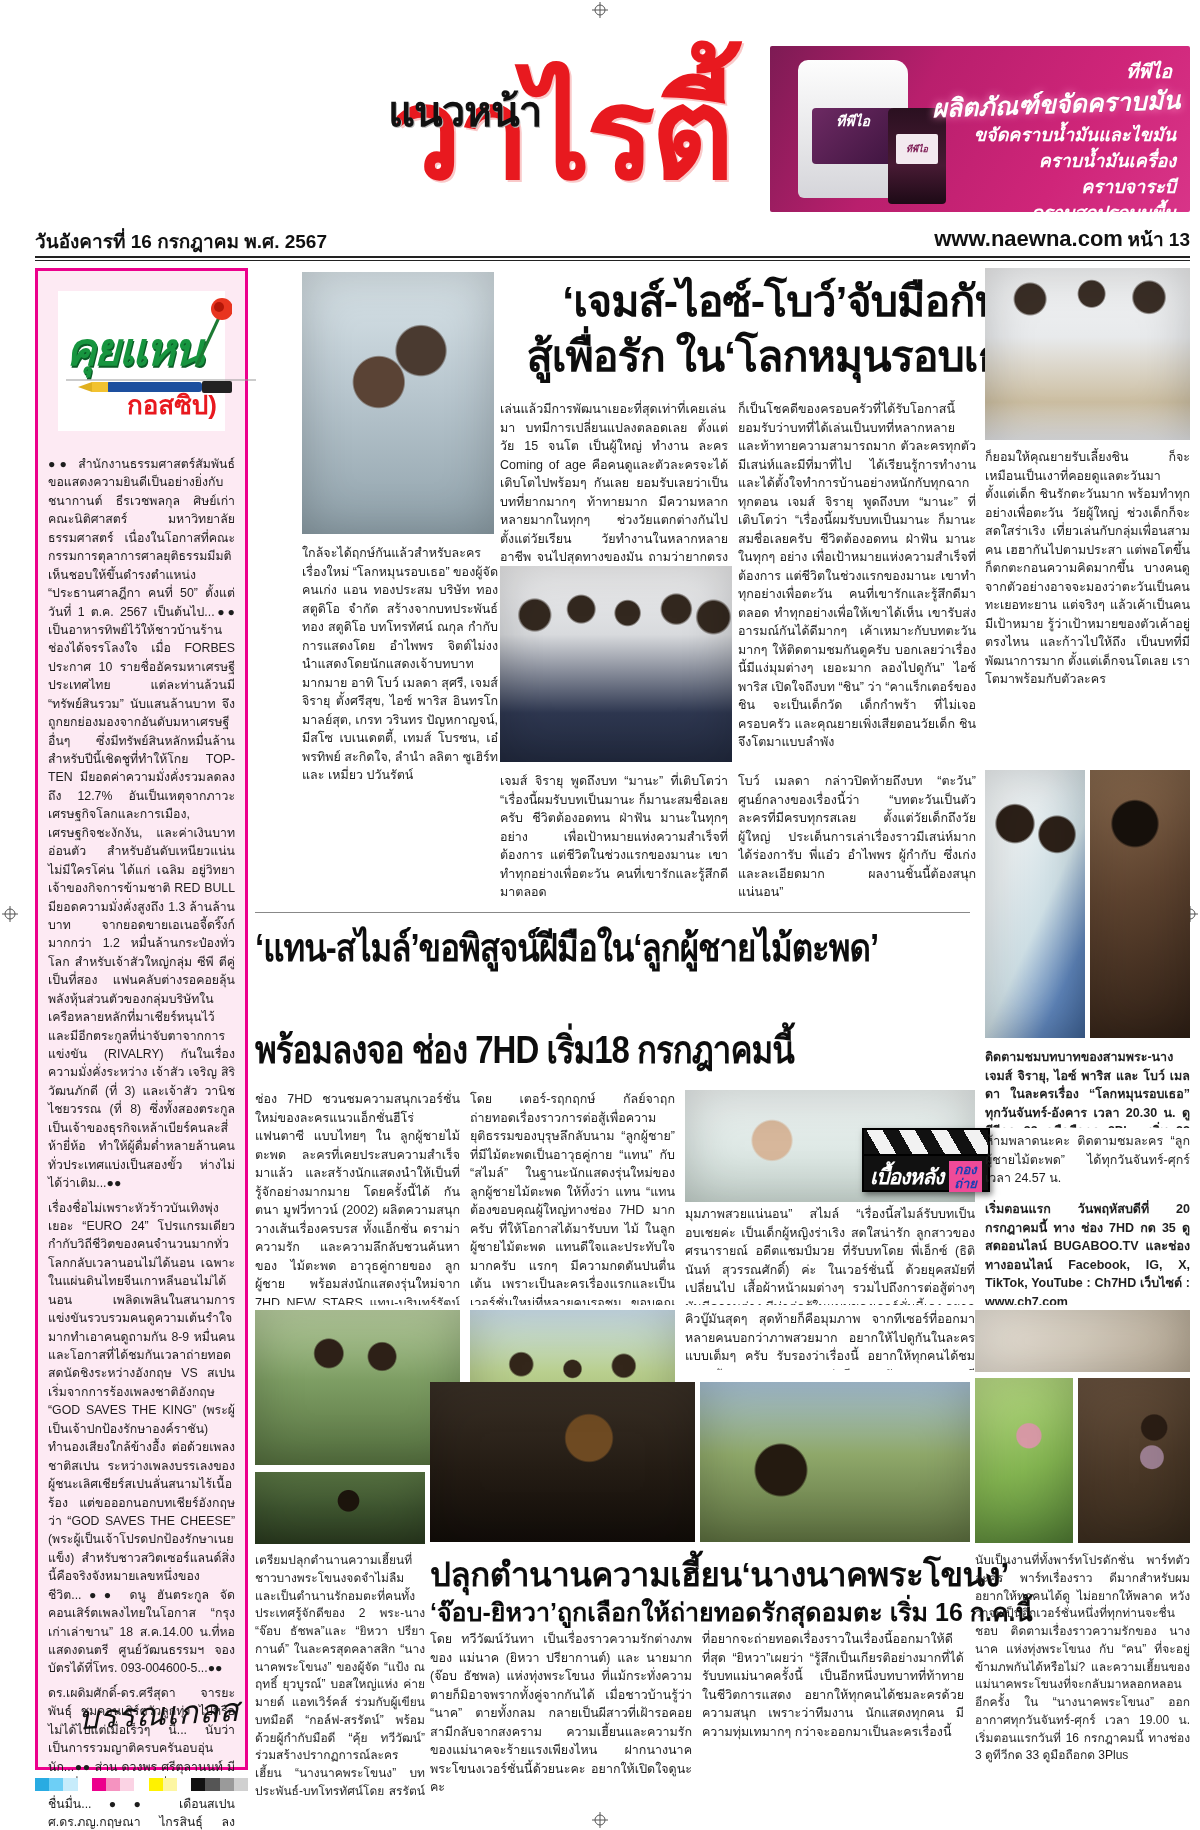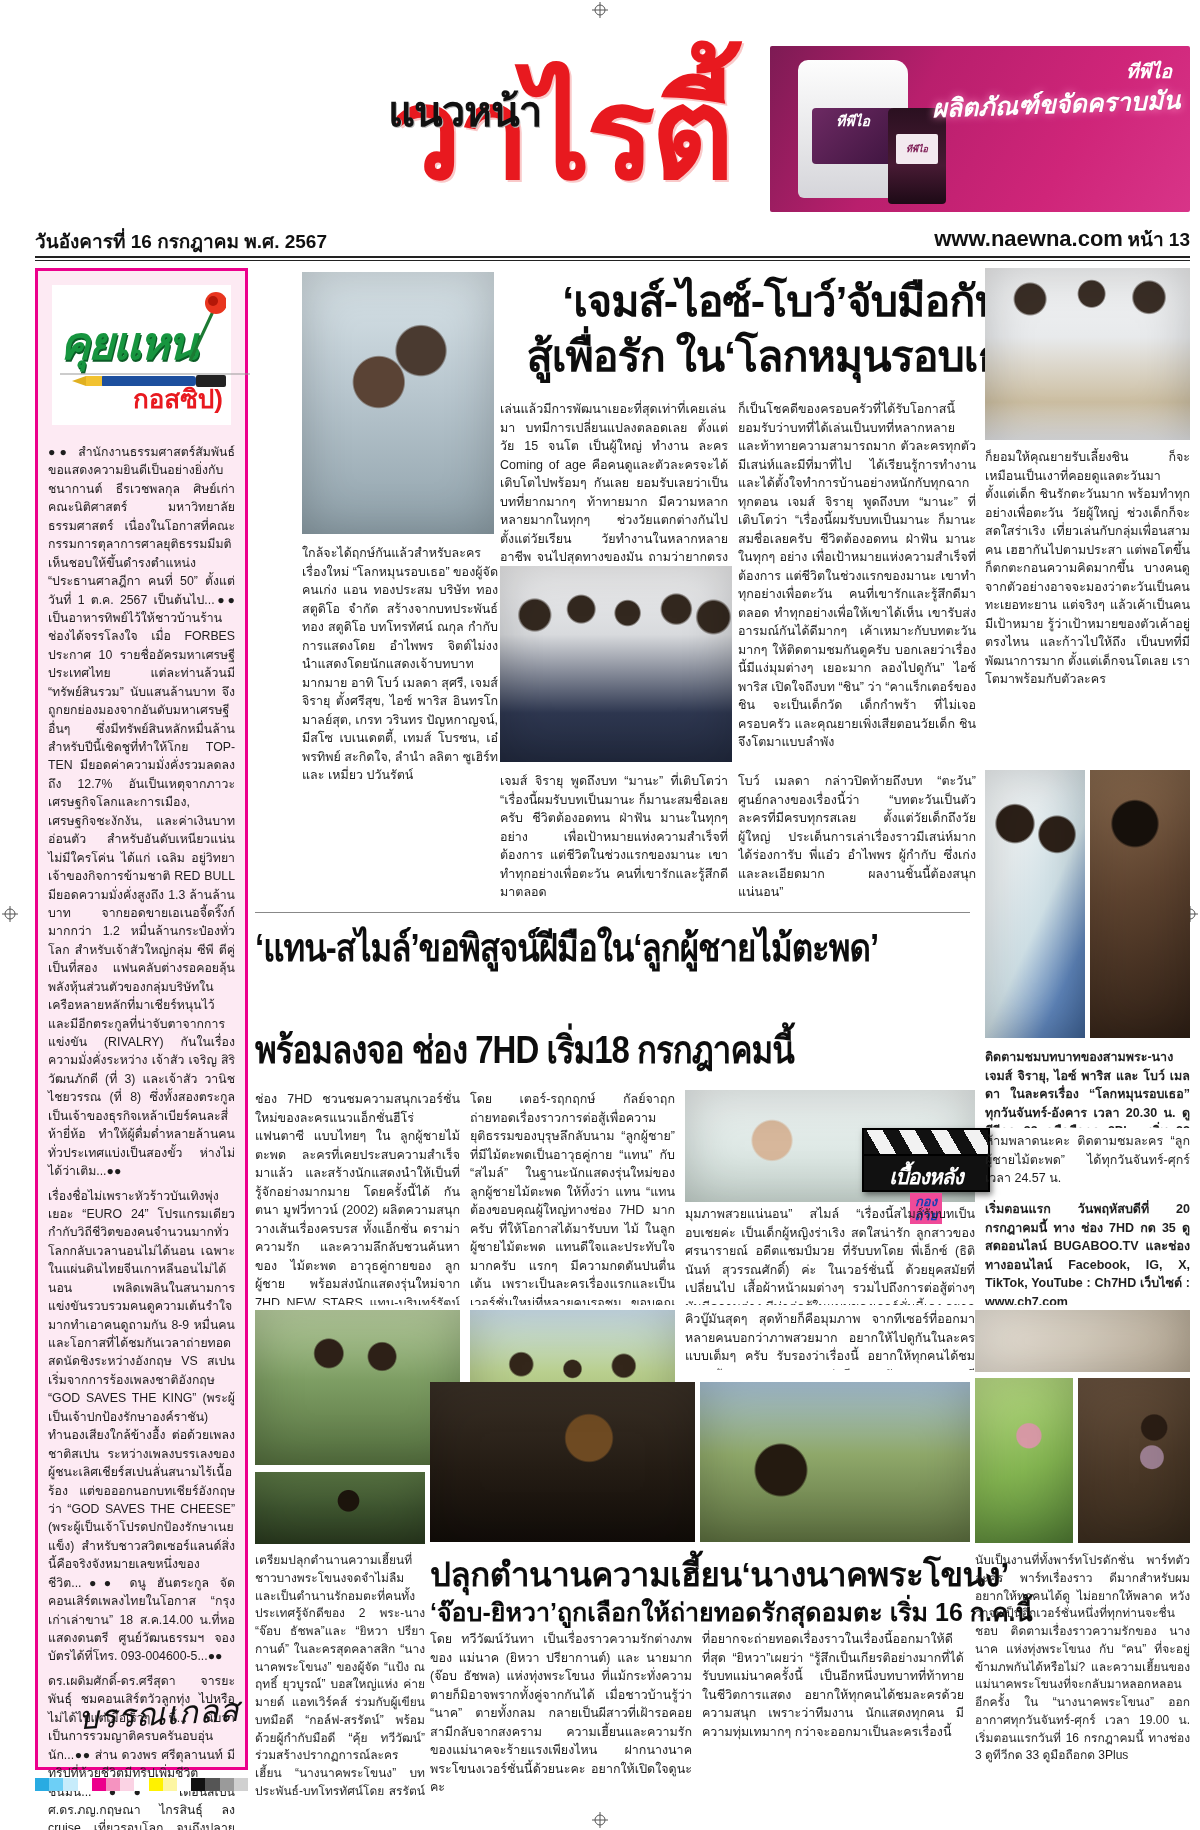--- a/index.html
+++ b/index.html
@@ -92,21 +92,21 @@
   .ph-leaves { background:
       radial-gradient(circle at 55% 35%, #d89aa6 0 10%, transparent 11%),
       linear-gradient(160deg,#bfe08a 0%,#84b551 55%,#4f7a33 100%); }
   .ph-hammock { background:
       radial-gradient(circle at 68% 30%, #2a1d14 0 9%, transparent 10%),
       radial-gradient(circle at 66% 48%, #9b7e90 0 10%, transparent 11%),
       linear-gradient(160deg,#6b5440 0%,#4a3827 55%,#33271a 100%); }
   
   .clap { background:#111; border:2px solid #000; box-shadow:2px 3px 6px rgba(0,0,0,.5); }
   .clap-stripes { height:26px; background:repeating-linear-gradient(60deg,#111 0 14px,#f2f2f2 14px 28px); border-bottom:2px solid #000; }
-  .clap-row { display:flex; align-items:center; padding:4px 6px;flex-direction:column; }
+  .clap-row { display:flex; align-items:center; padding:4px 6px; }
   .clap-main { color:#fff; font-weight:900; font-style:italic; font-size:21px; letter-spacing:-1px; flex:1; }
   .clap-sub { background:#f04a98; color:#1a3fb4; font-weight:900; font-style:italic; font-size:13px; line-height:1.05; padding:2px 5px; text-align:center; }
   
   .capbold { font-weight:normal; }
   .bold-lead { font-weight:bold; }
 </style>
 </head>
 <body>
 
 <div id="paper">
@@ -133,31 +133,38 @@
 
   <div class="abs ad" style="left:770px;top:46px;width:420px;height:166px">
     <div class="abs jug" style="left:28px;top:14px;width:110px;height:138px">
       <div class="jug-label abs" style="left:14px;top:48px;width:82px;height:56px">ทีพีไอ</div>
     </div>
     <div class="abs bottle" style="left:118px;top:62px;width:58px;height:96px">
       <div class="bottle-label abs" style="left:8px;top:26px;width:42px;height:30px;padding-top:8px">ทีพีไอ</div>
     </div>
     <div class="abs ad-brand" style="right:18px;top:10px">ทีพีไอ</div>
     <div class="abs ad-banner" style="right:10px;top:38px">ผลิตภัณฑ์ขจัดคราบมัน</div>
+    <div class="abs" style="right:14px;top:76px;width:230px">
+
+    <div class="ad-line">ขจัดคราบน้ำมันและไขมัน</div>
+        <div class="ad-line">คราบน้ำมันเครื่อง</div>
+        <div class="ad-line">คราบจาระบี</div>
+        <div class="ad-line">คราบสกปรกบนพื้น</div>
+      </div>
   </div>
 
   <div class="abs dateline" style="left:35px;top:226px">วันอังคารที่ 16 กรกฎาคม พ.ศ. 2567</div>
   <div class="abs" style="right:10px;top:224px;text-align:center">
     <span class="site">www.naewna.com</span>
     <span class="pageno">หน้า 13</span>
   </div>
   <div class="abs dbl-rule" style="left:35px;top:256px;width:1155px"></div>
 
   <div class="abs gossip-box" style="left:35px;top:268px;width:213px;height:1502px">
-    <div class="gossip-logo" style="margin:14px;height:140px">
+    <div class="gossip-logo" style="margin:20px;height:140px">
       <div class="abs gossip-logo-main" style="left:8px;top:22px">คุยแหน</div>
 
       <svg class="abs" style="left:128px;top:6px" width="46" height="74" viewBox="0 0 46 74">
         <line x1="36" y1="14" x2="10" y2="70" stroke="#1c7a33" stroke-width="3"></line>
         <circle cx="36" cy="12" r="11" fill="#e8351f"></circle>
         <circle cx="33" cy="10" r="5" fill="#b31708"></circle>
       </svg>
 
       <svg class="abs" style="left:8px;top:86px" width="190" height="18" viewBox="0 0 190 18">
         <line x1="0" y1="3" x2="190" y2="3" stroke="#999" stroke-width="1"></line>

